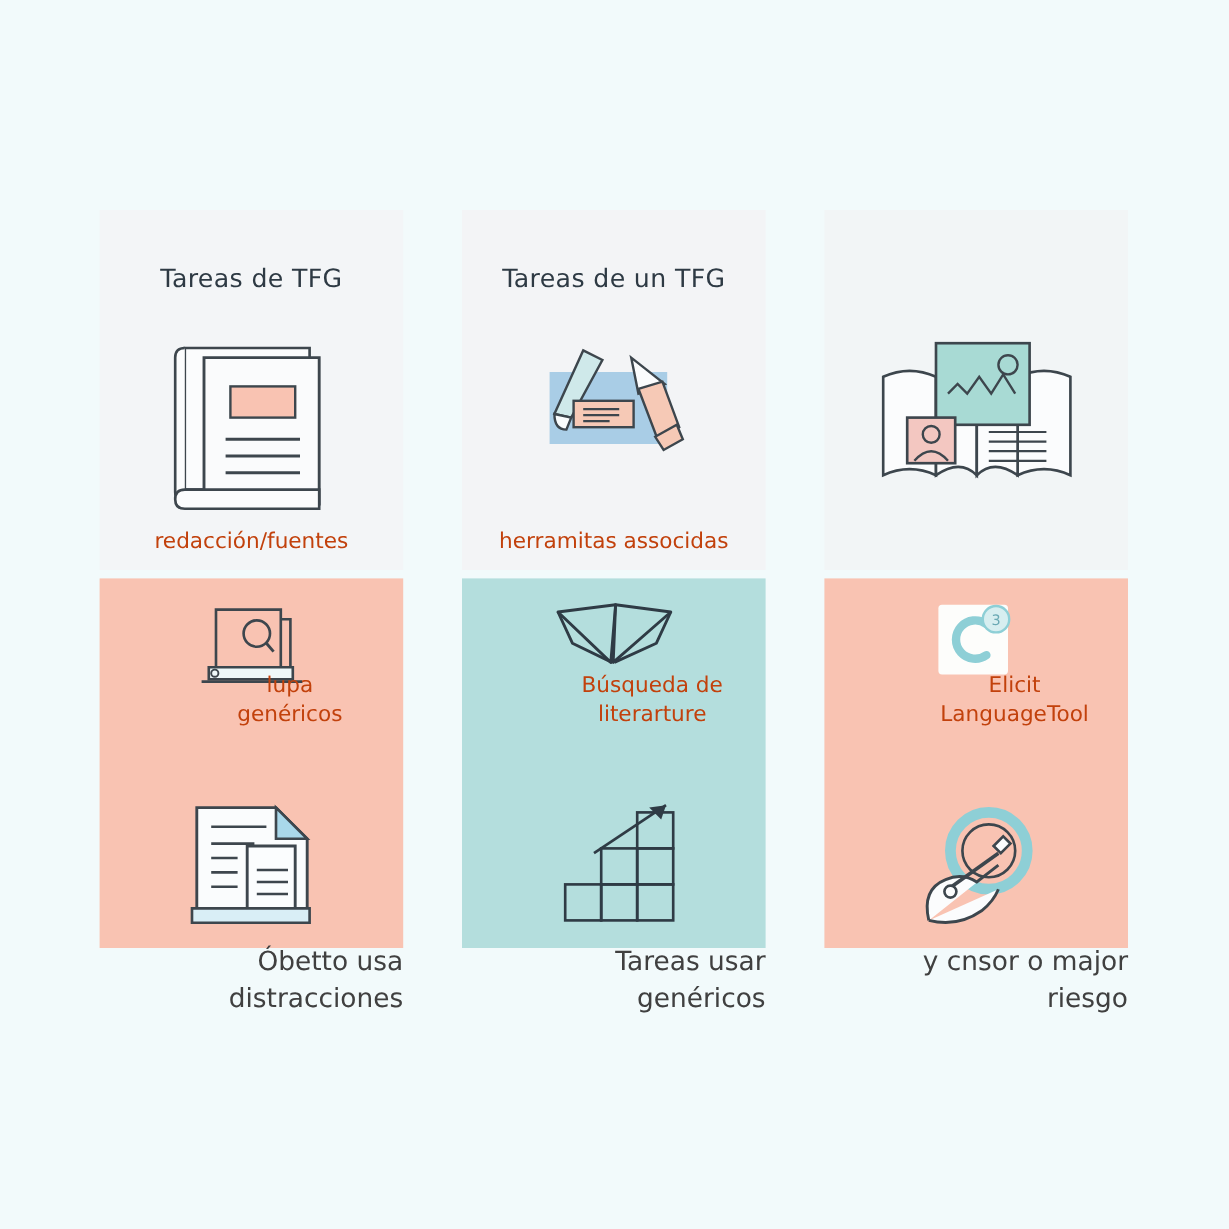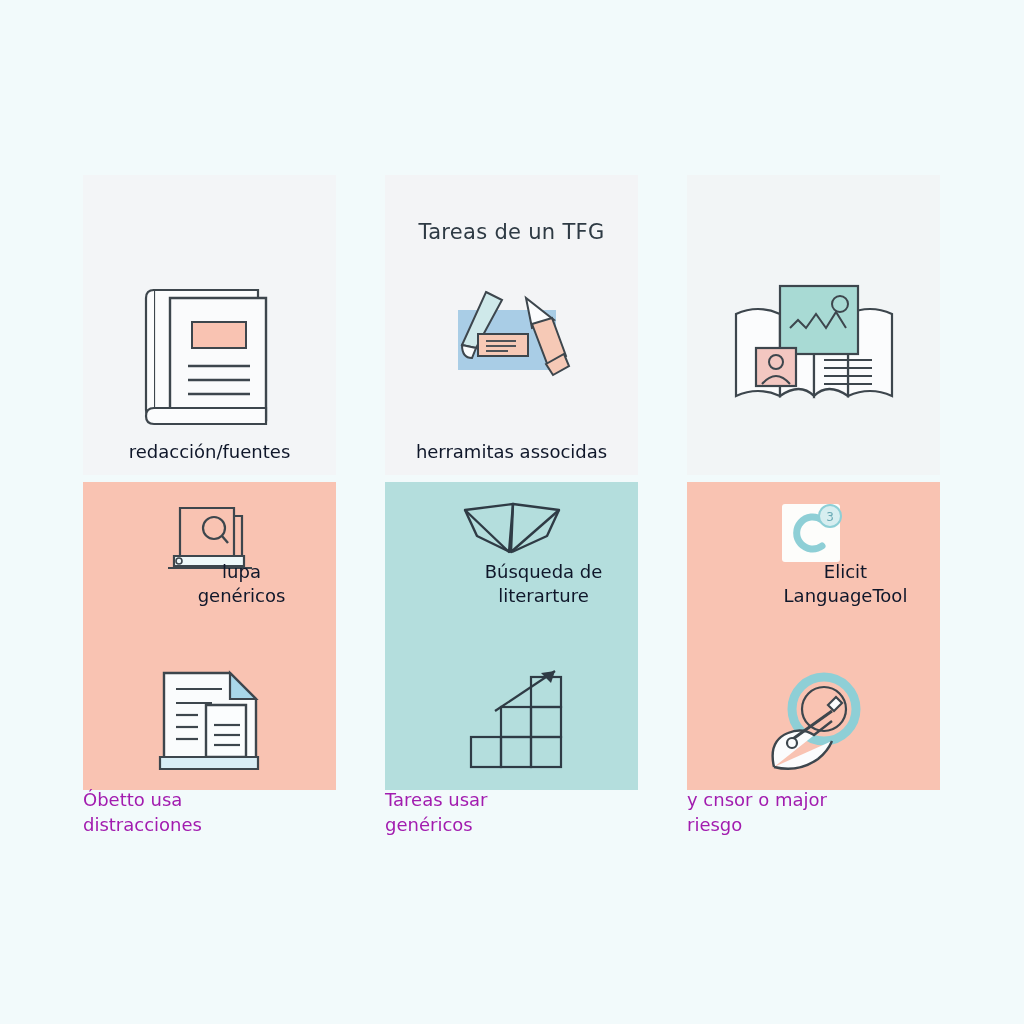--- a/index.html
+++ b/index.html
@@ -31,48 +31,49 @@
   .band-teal{background:#b4dedd;}
 
   .col-title{
     position:absolute;top:45px;left:0;width:100%;
     text-align:center;
     font-size:21px;color:#2e3a44;letter-spacing:.3px;
     font-weight:400;
   }
   .col-caption{
     position:absolute;left:0;width:100%;
-    text-align:center;font-size:18px;color:#0f172a;
+    text-align:center;font-size:18px;color:#c2410c;
     line-height:1.35;
   }
   .caption-top{top:265px;}
   .caption-mid{top:385px;padding-left:32px;}
   .caption-bottom{top:612px;}
 
   .icon-slot{position:absolute;left:0;width:100%;display:flex;justify-content:center;}
   .icon-top{top:105px;}
   .icon-mid{top:325px;}
   .icon-low{top:492px;}
 
   svg{display:block;}
 
   .footer-text{
-    position:absolute;width:100%;left:0;text-align:left;
-    font-size:18px;color:#a21caf;line-height:1.4;
+    position:absolute;width:100%;left:0;text-align:right;
+    font-size:22px;color:#404040;line-height:1.4;
   }
 </style>
 </head>
 <body>
 
 <div class="canvas">
 
   <div class="column col1">
 
     <div class="top-panel"></div>
 
+    <div class="col-title">Tareas de TFG</div>
 
     <div class="icon-slot icon-top">
       <svg width="140" height="150" viewBox="0 0 140 150">
         <path d="M14 10 h104 v118 h-104 z" fill="#fbfcfd" stroke="#3d464d" stroke-width="2.2"></path>
         <path d="M14 10 q-8 0 -8 8 v112 q0 8 8 8" fill="#fbfcfd" stroke="#3d464d" stroke-width="2.2"></path>
         <path d="M30 18 h96 v122 h-96 z" fill="#fafbfc" stroke="#3d464d" stroke-width="2.4"></path>
         <rect x="52" y="42" width="54" height="26" fill="#f9c3b2" stroke="#3d464d" stroke-width="2"></rect>
         <line x1="48" y1="86" x2="110" y2="86" stroke="#3d464d" stroke-width="2.4"></line>
         <line x1="48" y1="100" x2="110" y2="100" stroke="#3d464d" stroke-width="2.4"></line>
         <line x1="48" y1="114" x2="110" y2="114" stroke="#3d464d" stroke-width="2.4"></line>

